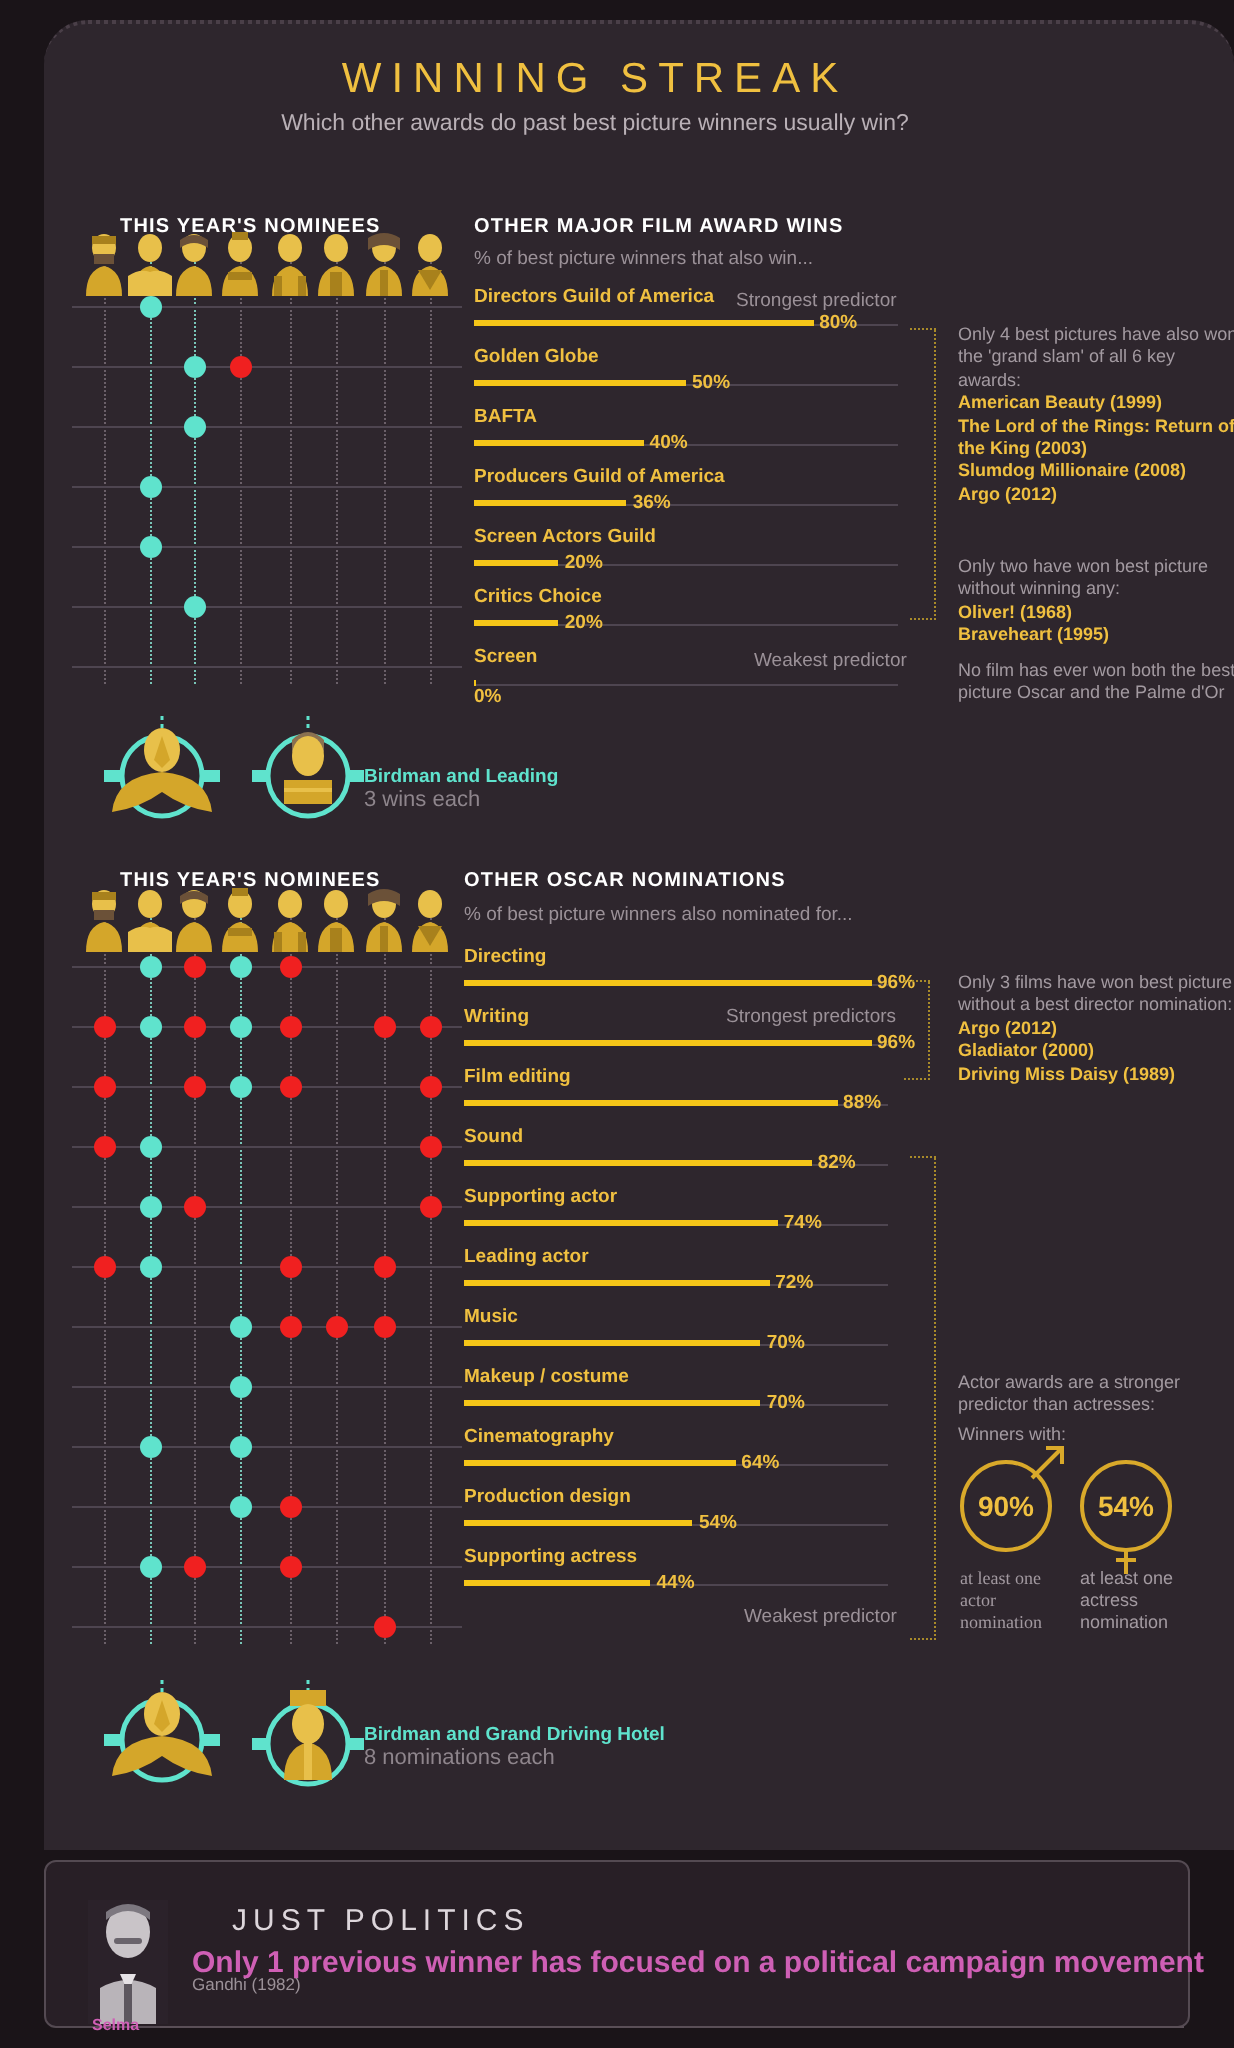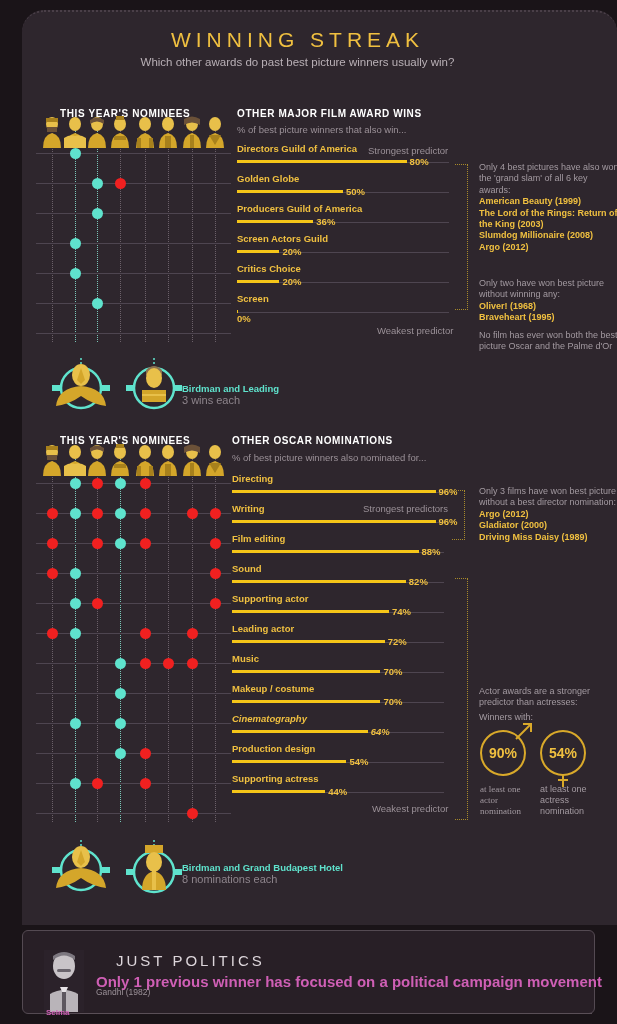--- a/index.html
+++ b/index.html
@@ -187,20 +187,26 @@
       <div class="lbl">Directors Guild of America</div>
       <div class="track"></div>
       <div class="fill" style="width: 169.6px;"></div>
       <div class="val" style="left: 172.6px;">80%</div>
     </div>
     <div class="barrow" style="height: 30px;">
       <div class="lbl">Golden Globe</div>
       <div class="track"></div>
       <div class="fill" style="width: 106px;"></div>
       <div class="val" style="left: 109px;">50%</div>
+    </div>
+    <div class="barrow" style="height: 30px;">
+      <div class="lbl">BAFTA</div>
+      <div class="track"></div>
+      <div class="fill" style="width: 84.8px;"></div>
+      <div class="val" style="left: 87.8px;">40%</div>
     </div>
     <div class="barrow" style="height: 30px;">
       <div class="lbl">Producers Guild of America</div>
       <div class="track"></div>
       <div class="fill" style="width: 76.32px;"></div>
       <div class="val" style="left: 79.32px;">36%</div>
     </div>
     <div class="barrow" style="height: 30px;">
       <div class="lbl">Screen Actors Guild</div>
       <div class="track"></div>
@@ -424,21 +430,21 @@
       <div class="track"></div>
       <div class="fill" style="width: 148.4px;"></div>
       <div class="val" style="left: 151.4px;">70%</div>
     </div>
     <div class="barrow" style="height: 30px;">
       <div class="lbl">Makeup / costume</div>
       <div class="track"></div>
       <div class="fill" style="width: 148.4px;"></div>
       <div class="val" style="left: 151.4px;">70%</div>
     </div>
-    <div class="barrow" style="height: 30px; font-style: italic;">
+    <div class="barrow" style="height: 30px;">
       <div class="lbl">Cinematography</div>
       <div class="track"></div>
       <div class="fill" style="width: 135.68px;"></div>
       <div class="val" style="left: 138.68px;">64%</div>
     </div>
     <div class="barrow" style="height: 30px;">
       <div class="lbl">Production design</div>
       <div class="track"></div>
       <div class="fill" style="width: 114.48px;"></div>
       <div class="val" style="left: 117.48px;">54%</div>
@@ -503,21 +509,21 @@
       <rect x="4" y="29" width="8" height="6" fill="#5fe3cd"></rect>
       <rect x="52" y="29" width="8" height="6" fill="#5fe3cd"></rect>
       <line x1="32" y1="0" x2="32" y2="6" stroke="#5fe3cd" stroke-width="1.5" stroke-dasharray="2,2"></line>
       <rect x="23" y="5" width="18" height="8" fill="#d4a62a"></rect>
       <ellipse cx="32" cy="22" rx="8" ry="10" fill="#e8c04a"></ellipse>
       <path d="M20 50 Q20 34 32 31 Q44 34 44 50 Z" fill="#d4a62a"></path>
       <rect x="30" y="31" width="4" height="19" fill="#e8c04a"></rect>
     </svg></div>
   </div>
 <div class="badge-label" style="left:182px;top:862px;">
-  <div class="t1">Birdman and Grand Budapest Hotel</div>
+  <div class="t1">Birdman and Grand Driving Hotel</div>
   <div class="t2">8 nominations each</div>
 </div>
 
 <svg style="position:absolute;left:44px;top:950px;" width="40" height="62">
   <rect x="0" y="0" width="40" height="62" fill="#2b222a"></rect>
   <ellipse cx="20" cy="16" rx="11" ry="13" fill="#c9c4c8"></ellipse>
   <path d="M9 10 Q20 1 31 10 L31 6 Q20 -2 9 6 Z" fill="#7d7880"></path>
   <rect x="13" y="19" width="14" height="3" rx="1.5" fill="#6a646c"></rect>
   <path d="M6 62 L6 44 Q20 36 34 44 L34 62 Z" fill="#b9b4b9"></path>
   <path d="M16 37 L20 46 L24 37 Z" fill="#e6e2e6"></path>

